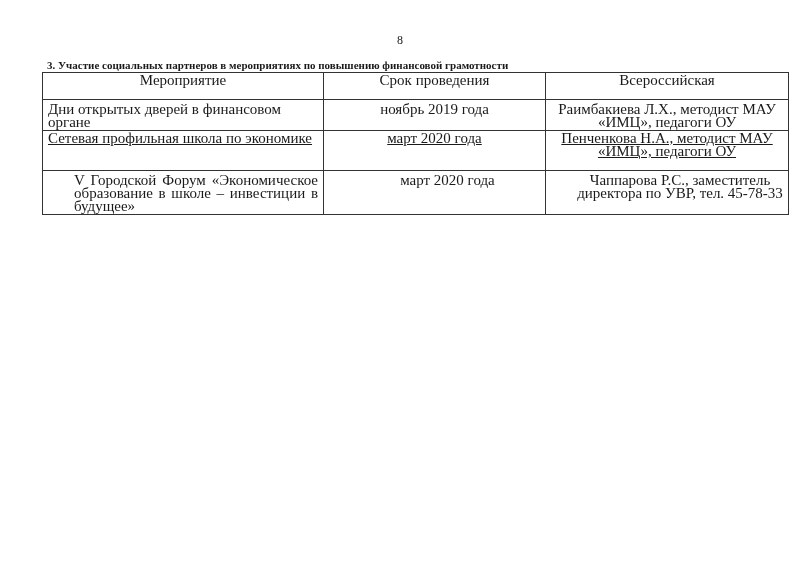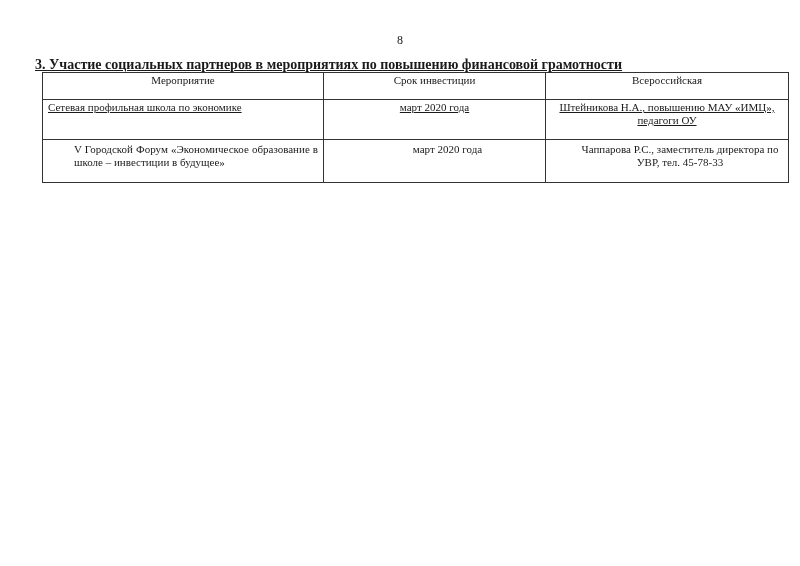--- a/index.html
+++ b/index.html
@@ -20,35 +20,34 @@
       top: 33px;
       left: 0;
       width: 800px;
       text-align: center;
       font-size: 12px;
       line-height: 14px;
     }
     .section-title {
       position: absolute;
       top: 58px;
-      left: 35px;
-      font-size: 14px;
+      left: 47px;
+      font-size: 11px;
       font-weight: bold;
       line-height: 14px;
       white-space: nowrap;
-      text-decoration: underline;
     }
     table.events {
       position: absolute;
       top: 72px;
       left: 42px;
       width: 746px;
       border-collapse: collapse;
       table-layout: fixed;
-      font-size: 11px;
+      font-size: 15px;
       line-height: 13px;
     }
     table.events td, table.events th {
       border: 1px solid #333333;
       vertical-align: top;
       padding: 1px 5px;
       font-weight: normal;
     }
     table.events th {
       text-align: center;
@@ -75,29 +74,34 @@
 
 <table class="events">
   <colgroup>
     <col class="c1">
     <col class="c2">
     <col class="c3">
   </colgroup>
   <thead>
     <tr>
       <th>Мероприятие</th>
-      <th>Срок инвестиции</th>
+      <th>Срок проведения</th>
       <th>Всероссийская</th>
     </tr>
   </thead>
   <tbody>
+    <tr class="r1">
+      <td class="col-event">Дни открытых дверей в финансовом органе</td>
+      <td class="col-date">ноябрь 2019 года</td>
+      <td class="col-resp">Раимбакиева Л.Х.,  методист МАУ «ИМЦ», педагоги ОУ</td>
+    </tr>
     <tr class="r3">
       <td class="col-event">Сетевая профильная школа по экономике</td>
       <td class="col-date">март 2020 года</td>
-      <td class="col-resp">Штейникова Н.А.,  повышению МАУ «ИМЦ», педагоги ОУ</td>
+      <td class="col-resp">Пенченкова Н.А.,  методист МАУ «ИМЦ», педагоги ОУ</td>
     </tr>
     <tr class="r4">
       <td class="col-event justify">V Городской Форум «Экономическое образование в школе – инвестиции в будущее»</td>
       <td class="col-date">март 2020 года</td>
       <td class="col-resp">Чаппарова Р.С., заместитель директора по УВР, тел. 45-78-33</td>
     </tr>
   </tbody>
 </table>
 
 </body></html>

